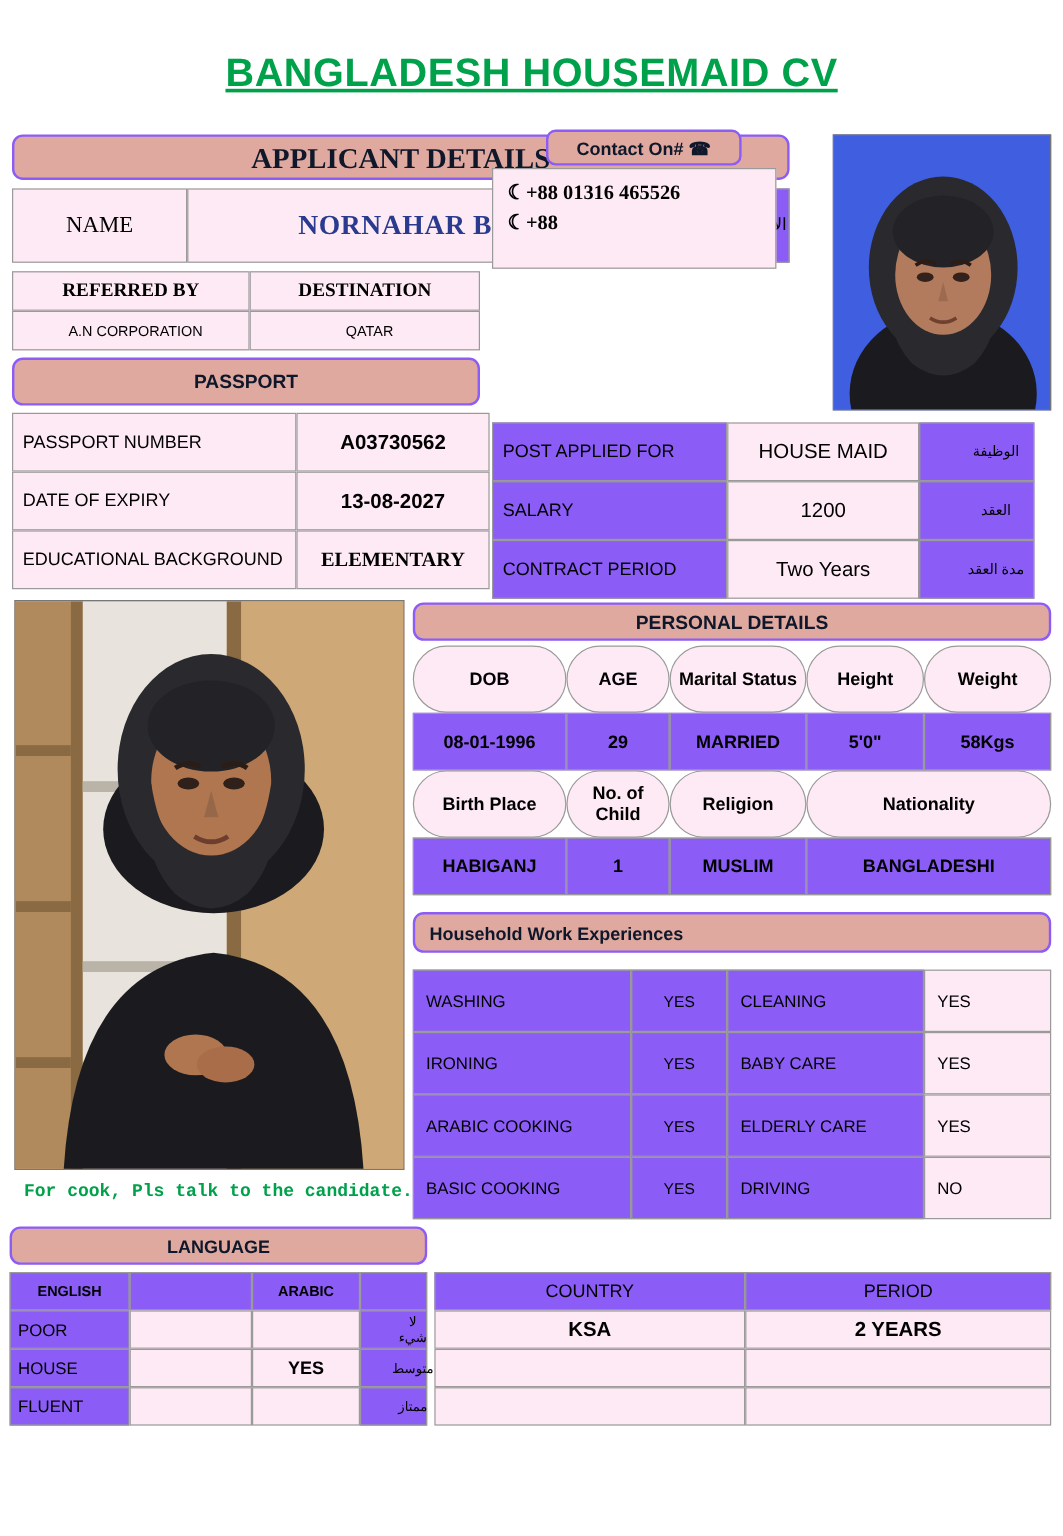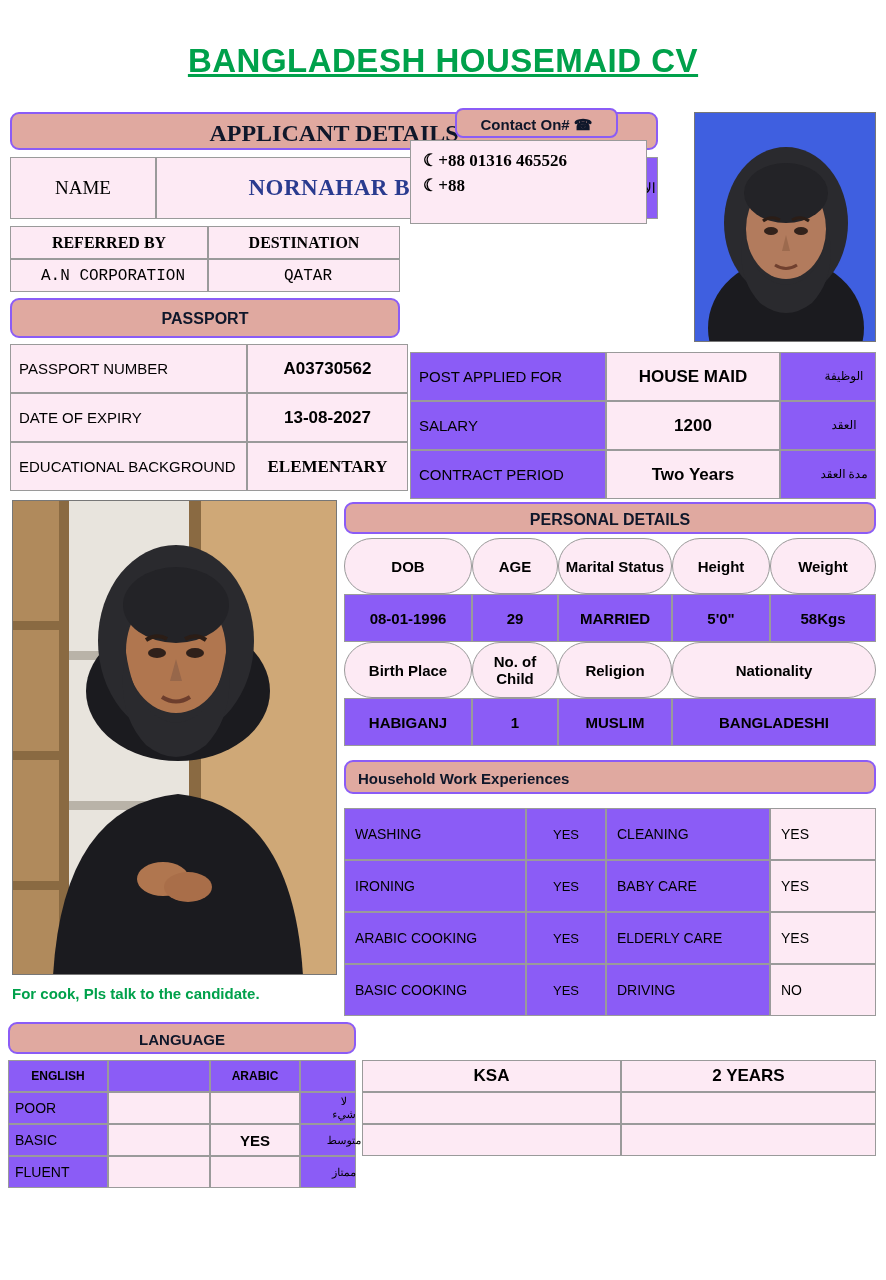--- a/index.html
+++ b/index.html
@@ -89,21 +89,21 @@
     display: flex;
     width: 390px;
     margin-top: 7px;
     flex-direction: column;
   }
   .ref-grid .r { display:flex; }
   .ref-grid .r > div { height: 33px; }
   .ref-grid .c1 { width: 198px; text-align: right; }
   .ref-grid .c2 { width: 192px; }
   .ref-head { font-family:"Liberation Serif", serif; font-size: 16px; font-weight:600; }
-  .ref-val  { font-family:Liberation Mono, monospace; font-size: 16px; padding-left: 12px; }
+  .ref-val  { font-family:Liberation Sans, sans-serif; font-size: 12px; padding-left: 12px; }
 
   
   .contact-banner {
     position: absolute;
     left: 455px; top: 108px;
     width: 163px;
     height: 30px;
     border-radius: 8px;
     font-size: 15px;
     line-height: 19px;
@@ -152,40 +152,41 @@
 
   
   .post-table {
     position: absolute;
     left: 410px; top: 352px;
     width: 466px;
   }
   .post-table .r { display: flex; }
   .post-table .r > div { height: 49px; }
   .po-l { width: 196px; font-size: 15px; }
-  .po-m { width: 174px; font-size: 17px; font-weight: bold; }
+  .po-m { width: 160px; font-size: 17px; font-weight: normal; }
   .po-r { width: 96px; }
 
   
   .photo-main {
     position: absolute;
     left: 12px; top: 500px;
     width: 325px; height: 475px;
     border: 1px solid #777;
     overflow: hidden;
     background: #caa87e;
   }
   .cook-note {
     position: absolute;
     left: 12px; top: 985px;
     width: 340px;
-    text-align: left;
+    text-align: center;
     color: #00a14b;
     font-weight: bold;
     font-size: 15px;
+    font-family: Liberation Mono, monospace;
   }
 
   
   .pd-banner {
     position: absolute;
     left: 344px; top: 502px;
     width: 532px; height: 32px;
     font-size: 16px;
     line-height: 22px;
   }
@@ -452,35 +453,39 @@
       <div class="cell white lg-3 lang-head" style="font-weight:bold;font-size:12px">ARABIC</div>
       <div class="cell white lg-4"></div>
     </div>
     <div class="r">
       <div class="cell white lg-1 left">POOR</div>
       <div class="cell lg-2"></div>
       <div class="cell lg-3"></div>
       <div class="cell white lg-4 ar" style="font-size:11px">لا شيء</div>
     </div>
     <div class="r">
-      <div class="cell white lg-1 left">BASIC</div>
+      <div class="cell white lg-1 left">HOUSE</div>
       <div class="cell lg-2"></div>
       <div class="cell lg-3">YES</div>
       <div class="cell white lg-4 ar" style="font-size:11px">متوسط</div>
     </div>
     <div class="r">
       <div class="cell white lg-1 left">FLUENT</div>
       <div class="cell lg-2"></div>
       <div class="cell lg-3"></div>
       <div class="cell white lg-4 ar" style="font-size:11px">ممتاز</div>
     </div>
   </div>
 
   <div class="prev-table">
     <div class="r">
+      <div class="cell white pv-1 prev-head">COUNTRY</div>
+      <div class="cell white pv-2 prev-head">PERIOD</div>
+    </div>
+    <div class="r">
       <div class="cell pv-1 prev-val">KSA</div>
       <div class="cell pv-2 prev-val">2 YEARS</div>
     </div>
     <div class="r">
       <div class="cell pv-1"></div>
       <div class="cell pv-2"></div>
     </div>
     <div class="r">
       <div class="cell pv-1"></div>
       <div class="cell pv-2"></div>

